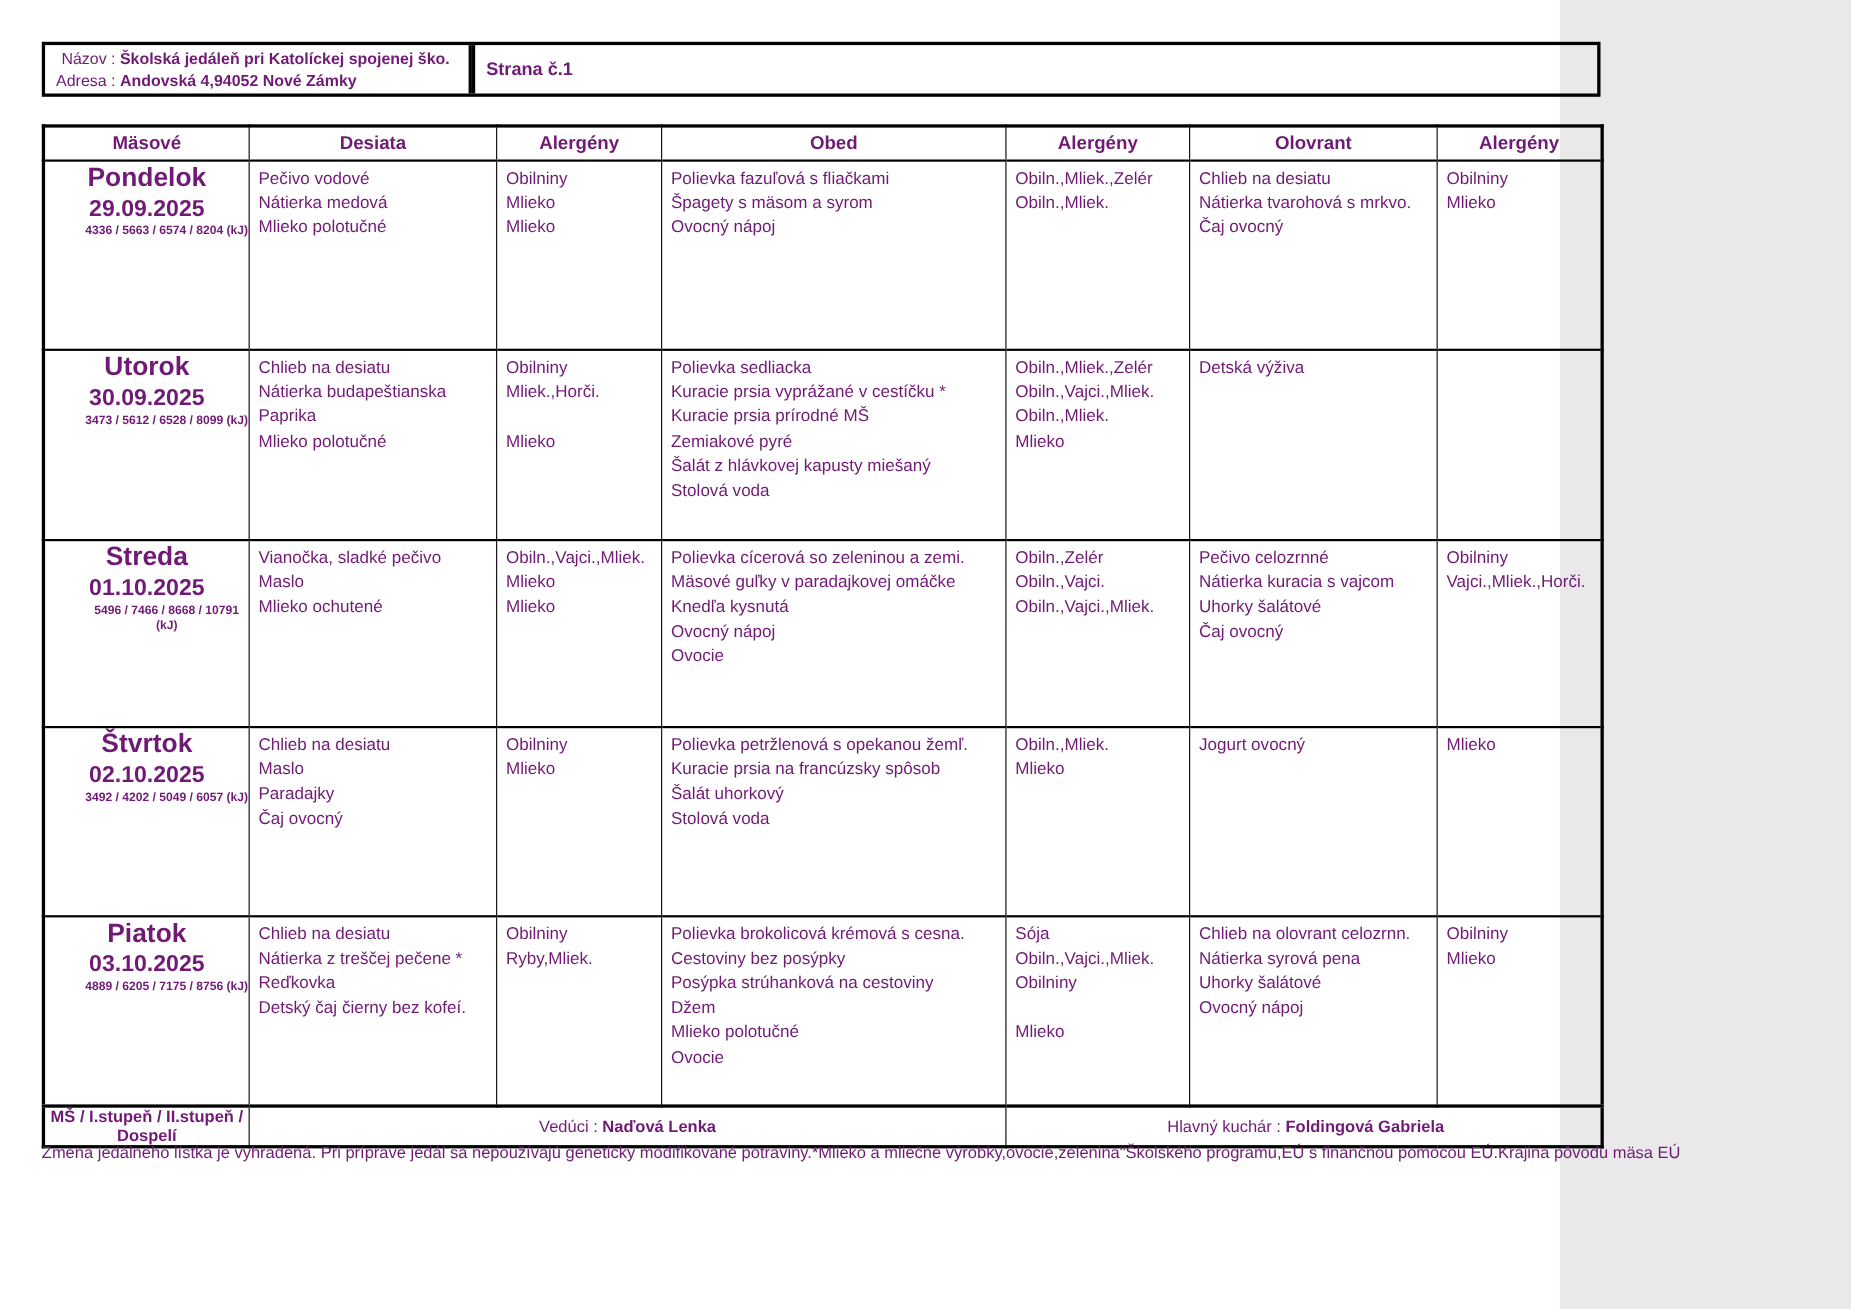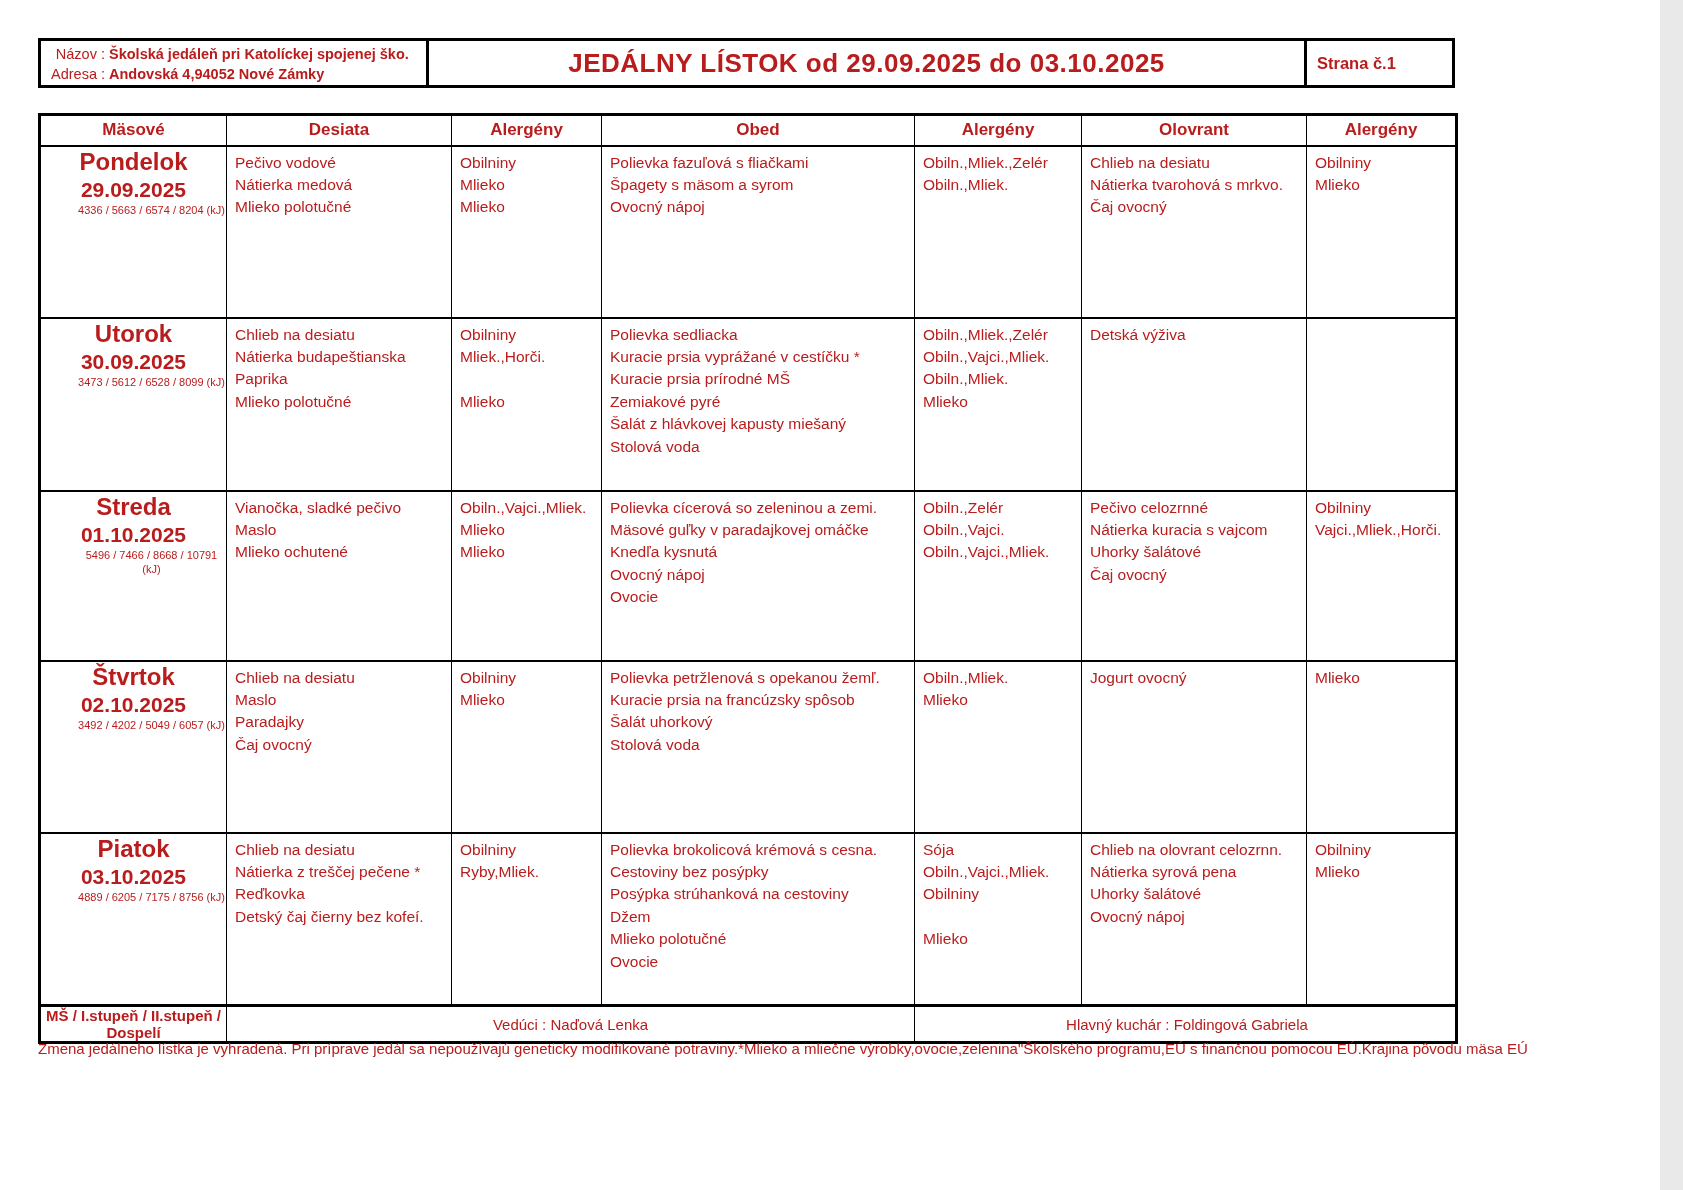--- a/index.html
+++ b/index.html
@@ -1,23 +1,23 @@
 <!DOCTYPE html>
 <html><head>
 <meta charset="utf-8">
 <style>
   * { margin: 0; padding: 0; box-sizing: border-box; }
   html, body { background: #e9e9e9; }
   .page {
     position: relative;
-    width: 1660px;
+    width: 1418px;
     height: 1190px;
     background: #ffffff;
     font-family: "Liberation Sans", sans-serif;
-    color: #b91c1c;
+    color: #701a75;
   }
   
   .header-box {
     position: absolute;
     left: 38px; top: 38px;
     width: 1417px; height: 50px;
     border: 3px solid #000;
     display: flex;
     align-items: stretch;
   }
@@ -80,56 +80,55 @@
     white-space: pre-line;
   }
   td.date-cell {
     text-align: center;
     vertical-align: middle;
     padding-bottom: 20px;
     margin-top: 44px;
   }
   .day-name  { font-size: 24px; font-weight: bold; line-height: 30px; }
   .day-date  { font-size: 21px; font-weight: bold; line-height: 26px; }
-  .day-energy{ font-size: 11px; font-weight: normal; line-height: 14px; padding-left: 36px; }
+  .day-energy{ font-size: 11px; font-weight: bold; line-height: 14px; padding-left: 36px; }
   
   tr.footer-row > td {
     border-top: 3px solid #000;
     height: 27px;
     vertical-align: middle;
     font-size: 15px;
   }
   td.footer-groups {
     font-size: 10.5px;
     font-weight: bold;
     text-align: center;
   }
   td.footer-veduci { text-align: center; border-left: 1px solid #000; border-right: none; }
   td.footer-kuchar { text-align: center; padding-left: 4px; border-left: none; }
-  .bold-name { font-weight: normal; margin-top: 40px; }
+  .bold-name { font-weight: bold; margin-top: 40px; }
   
   .notes {
     position: absolute;
     left: 38px; top: 1038px;
     width: 1630px;
     font-size: 15px;
     line-height: 21px;
   }
 </style>
 </head>
 <body>
 
 <div class="page">
 
   <div class="header-box">
     <div class="name-box">
       <div><span class="lbl">Názov :</span> <span class="val">Školská jedáleň pri Katolíckej spojenej ško.</span></div>
       <div><span class="lbl">Adresa :</span> <span class="val">Andovská 4,94052 Nové Zámky</span></div>
     </div>
-    <div class="title-box">JEDÁLNY LÍSTOK od 29.09.2025 do 03.10.2025</div>
     <div class="page-box">Strana č.1</div>
   </div>
 
   <table class="menu">
     <colgroup>
       <col style="width:187px">
         <col style="width:225px">
         <col style="width:150px">
       <col style="width:313px">
         <col style="width:167px">

